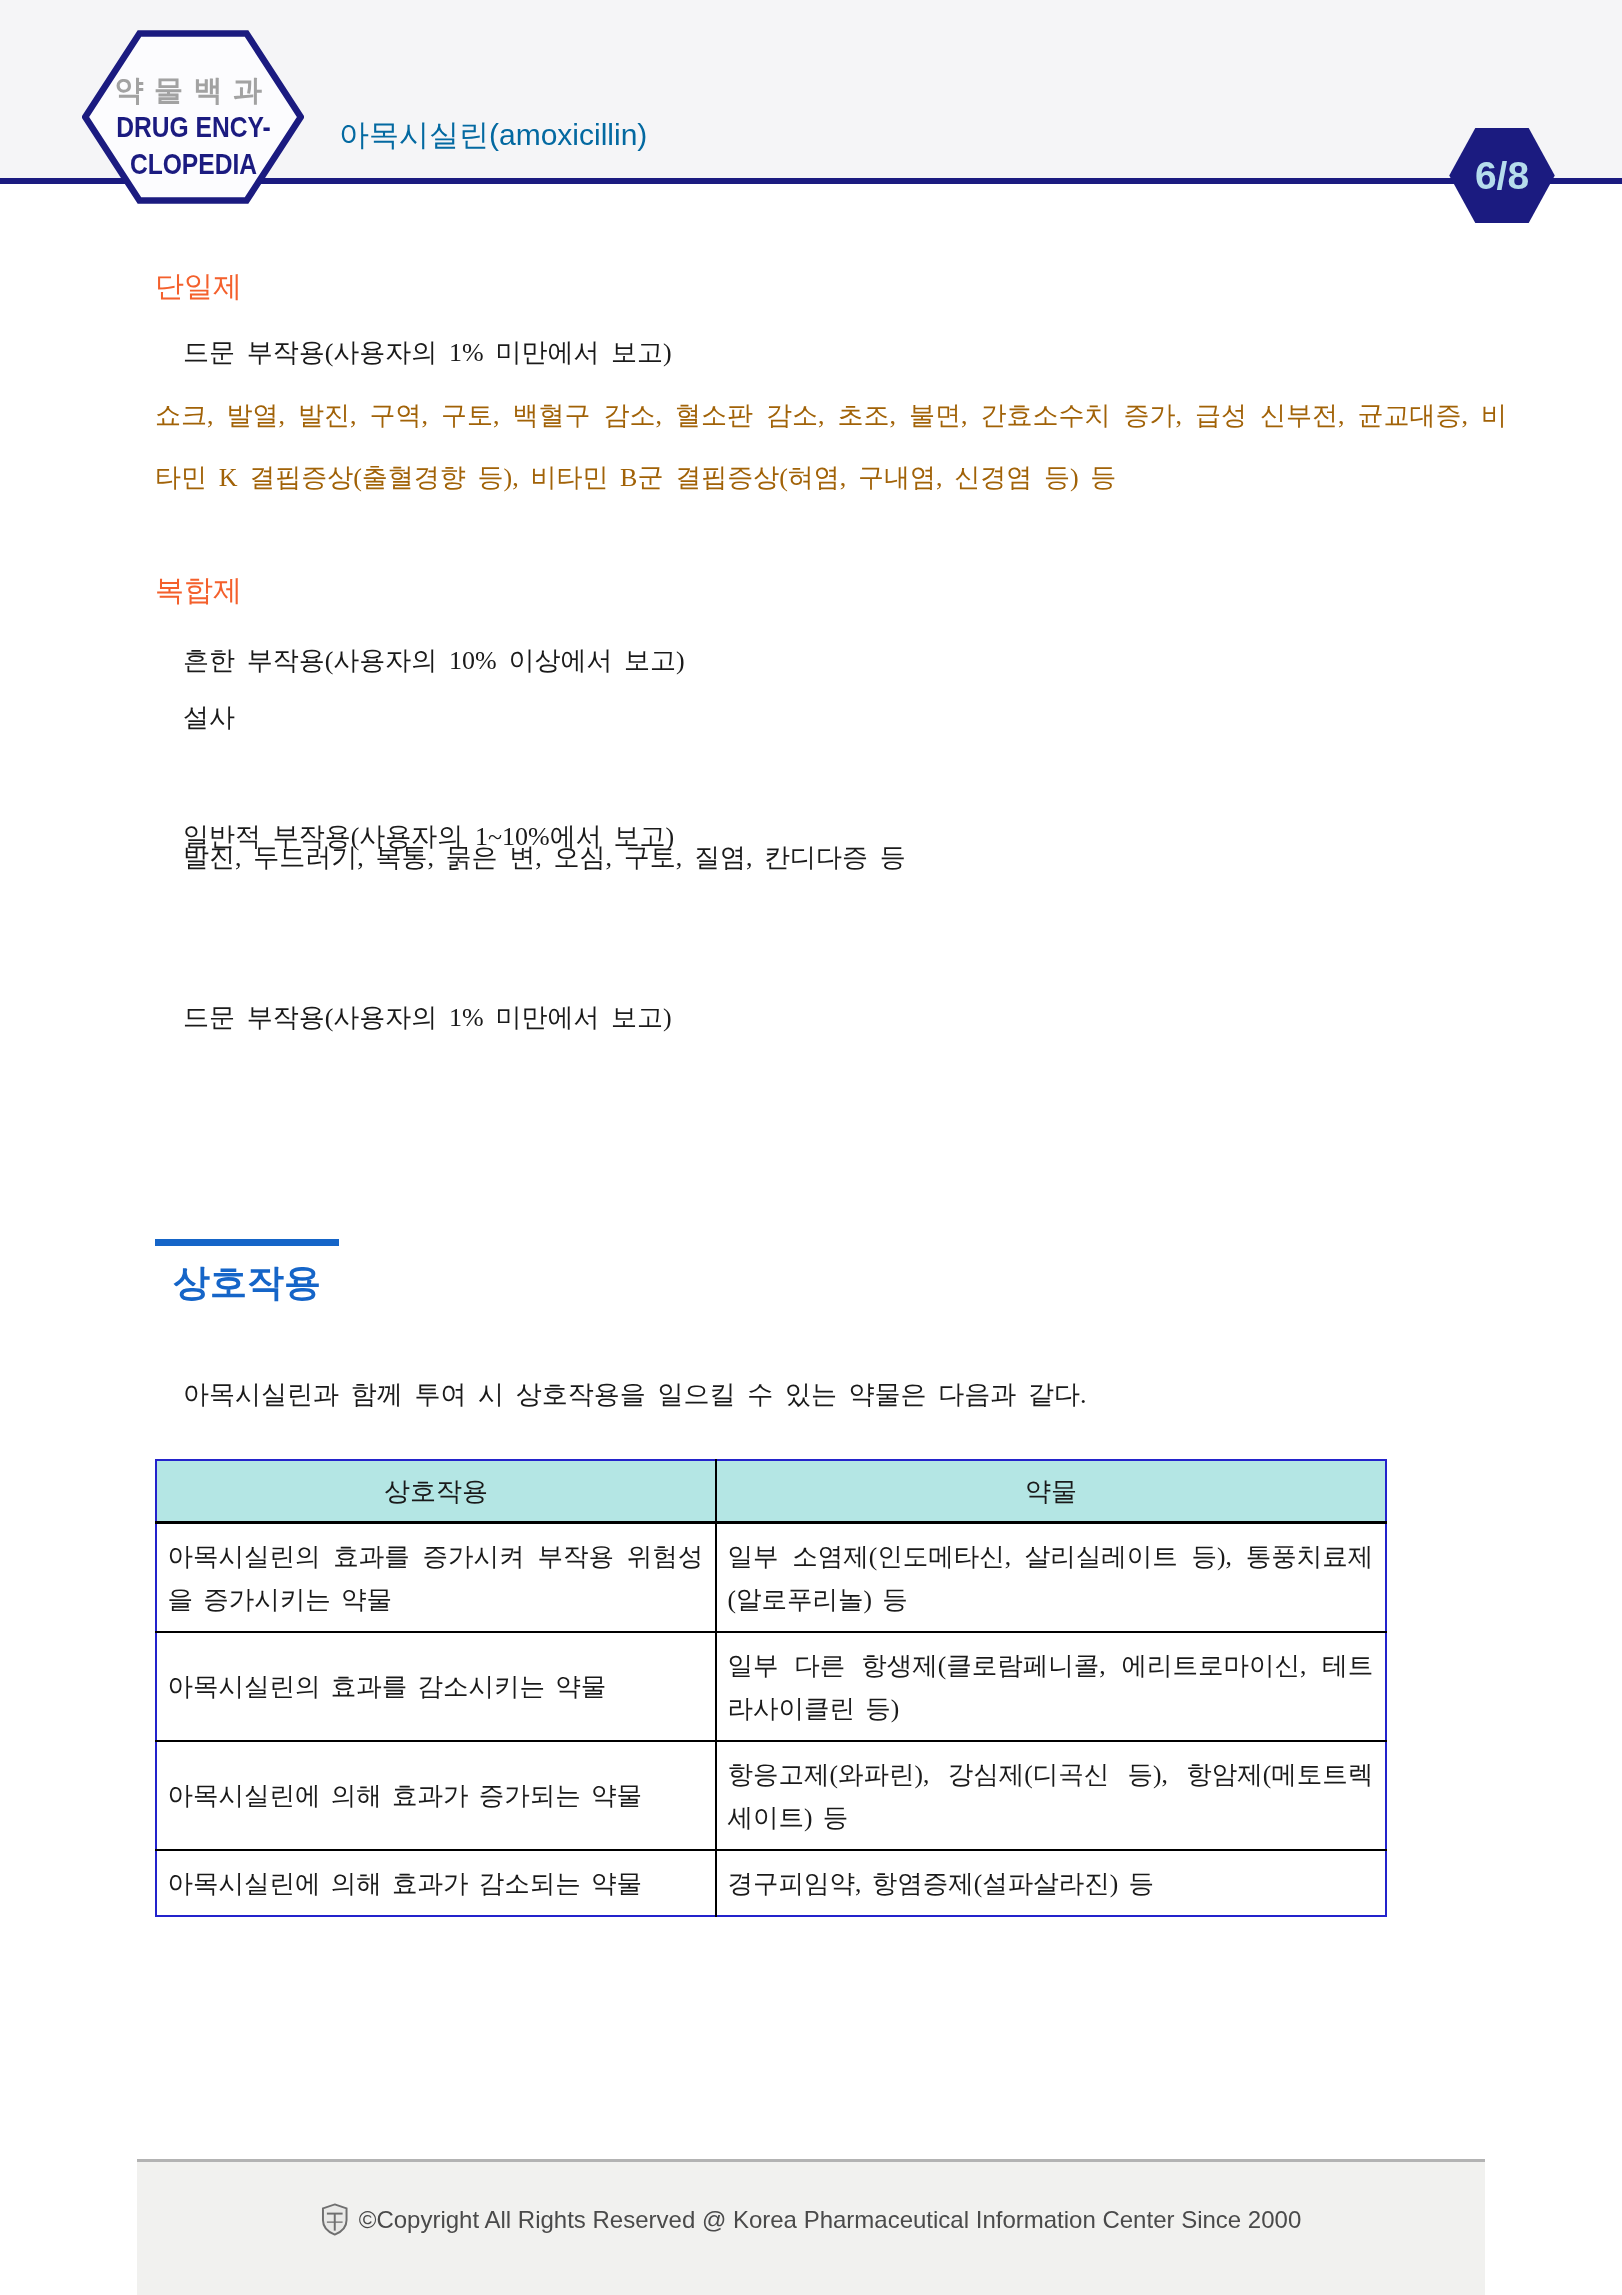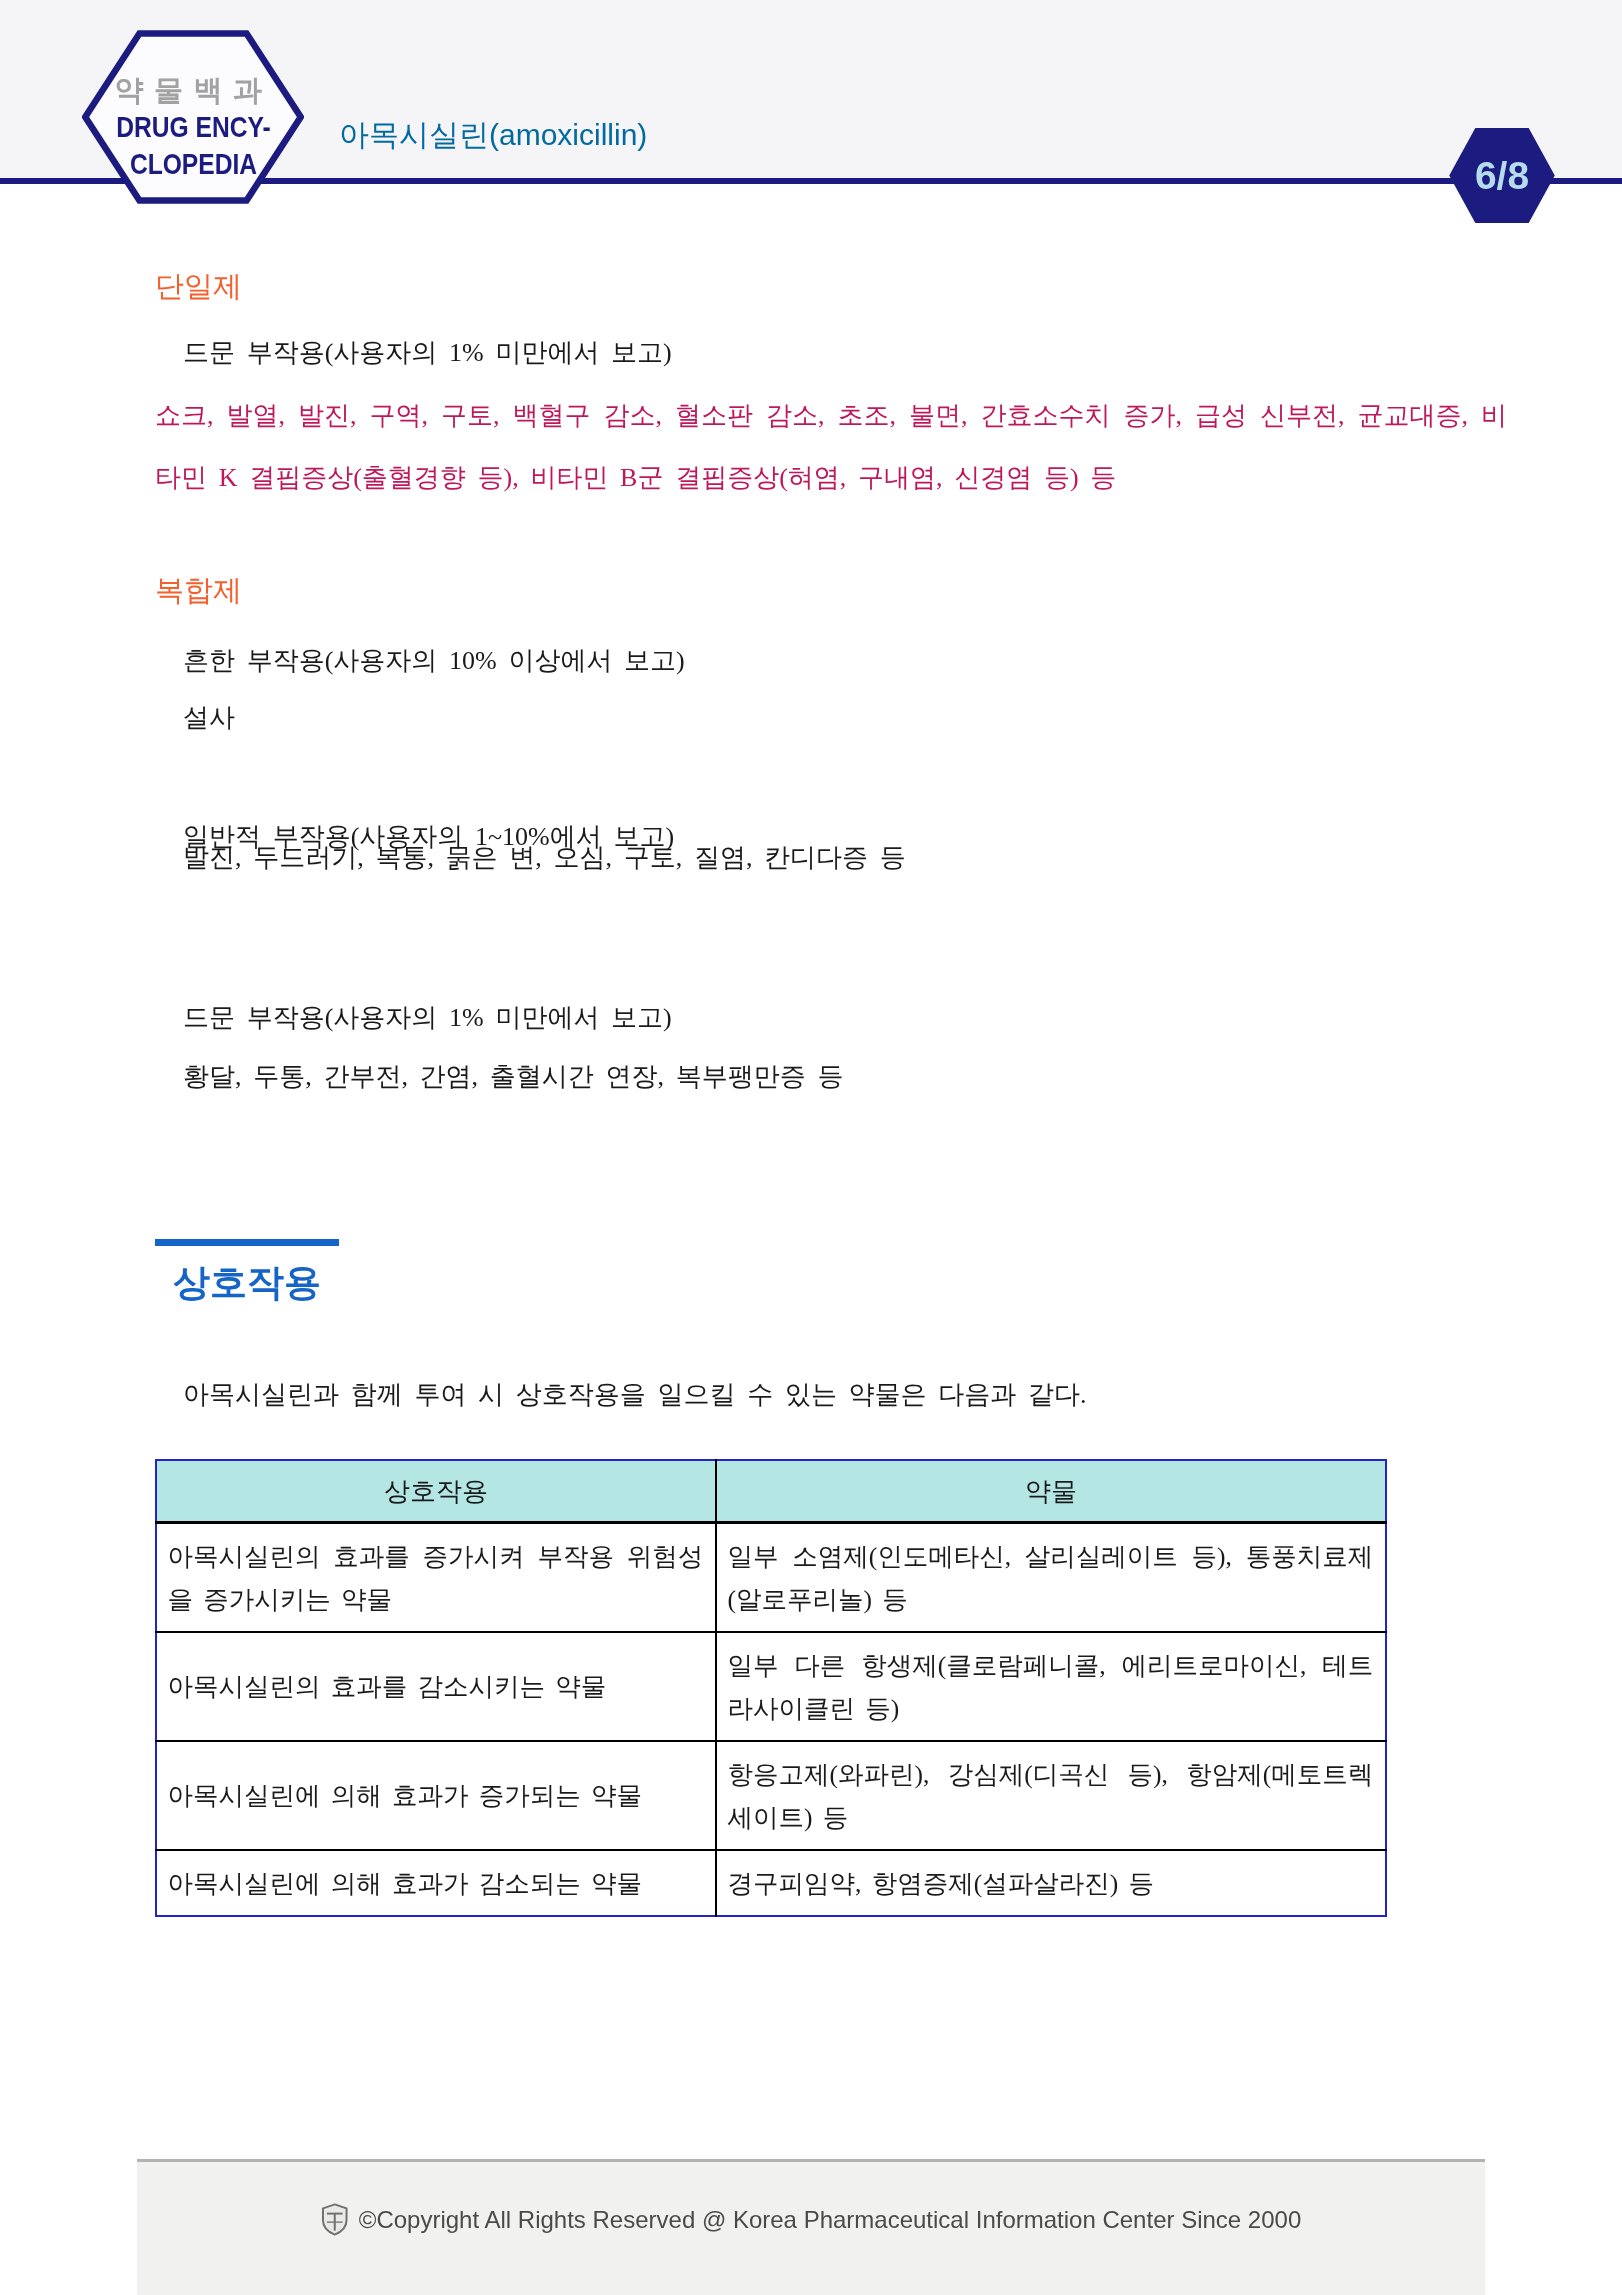--- a/index.html
+++ b/index.html
@@ -51,21 +51,21 @@
   .h-orange{
     position:absolute;left:155px;
     font-size:29px;color:#f4602c;white-space:nowrap;
   }
   .label{
     position:absolute;left:155px;
     font-size:26px;color:#1a1a1a;white-space:nowrap;word-spacing:5.2px;margin-left:28px;
   }
   .bodytext{
     position:absolute;left:155px;width:1352px;
-    font-size:26px;line-height:62px;color:#be185d;
+    font-size:26px;line-height:62px;color:#a16207;
     text-align:justify;word-spacing:5.2px;
   }
   .accent-bar{
     position:absolute;left:155px;top:1239px;width:184px;height:6.5px;
     background:#1565c8;
   }
   .h-blue{
     position:absolute;left:173px;top:1258px;
     font-family:"Liberation Sans","DejaVu Sans",sans-serif;
     font-size:37px;font-weight:bold;color:#1565c8;white-space:nowrap;
@@ -138,21 +138,20 @@
   <div class="bodytext" style="top:385px">쇼크, 발열, 발진, 구역, 구토, 백혈구 감소, 혈소판 감소, 초조, 불면, 간효소수치 증가, 급성 신부전, 균교대증, 비타민 K 결핍증상(출혈경향 등), 비타민 B군 결핍증상(혀염, 구내염, 신경염 등) 등</div>
 
   <div class="h-orange" style="top:571px">복합제</div>
   <div class="label" style="top:643px">흔한 부작용(사용자의 10% 이상에서 보고)</div>
   <div class="label" style="top:700px">설사</div>
 
   <div class="label" style="top:819px">일반적 부작용(사용자의 1~10%에서 보고)</div>
   <div class="label" style="top:840px">발진, 두드러기, 복통, 묽은 변, 오심, 구토, 질염, 칸디다증 등</div>
 
   <div class="label" style="top:1000px">드문 부작용(사용자의 1% 미만에서 보고)</div>
-  <div class="label" style="top:1059px">황달, 두통, 간부전, 간염, 출혈시간 연장, 복부팽만증 등</div>
 
   <div class="accent-bar"></div>
   <div class="h-blue">상호작용</div>
   <div class="label" style="top:1377px">아목시실린과 함께 투여 시 상호작용을 일으킬 수 있는 약물은 다음과 같다.</div>
 
   <table class="itable">
     <colgroup>
         <col class="c1">
         <col class="c2">
       </colgroup>

